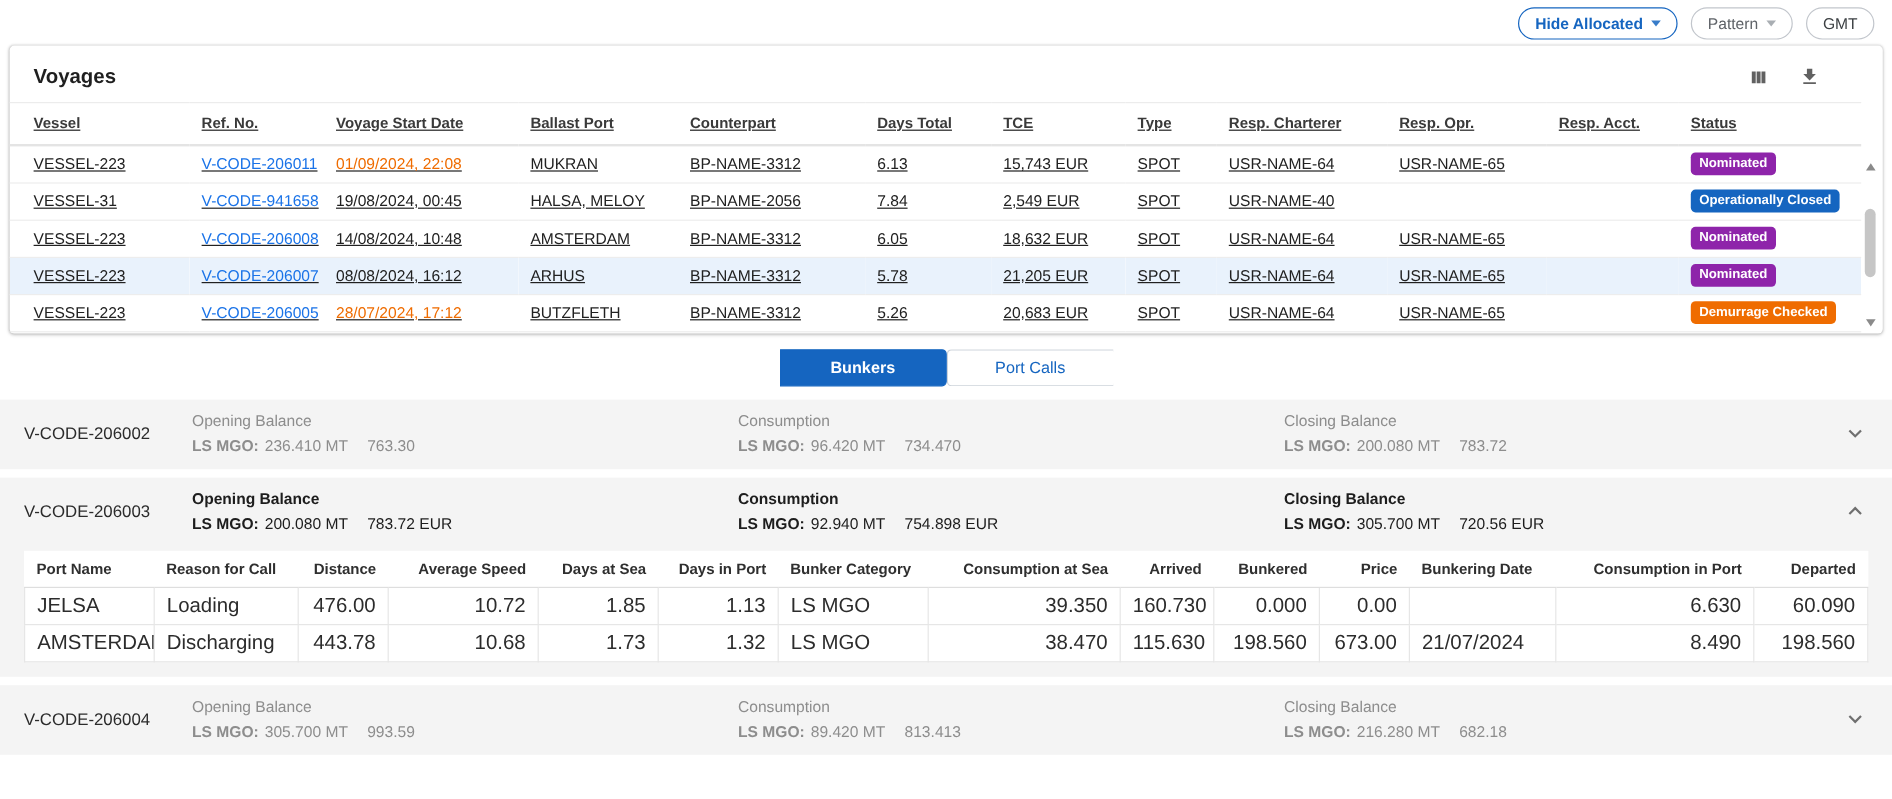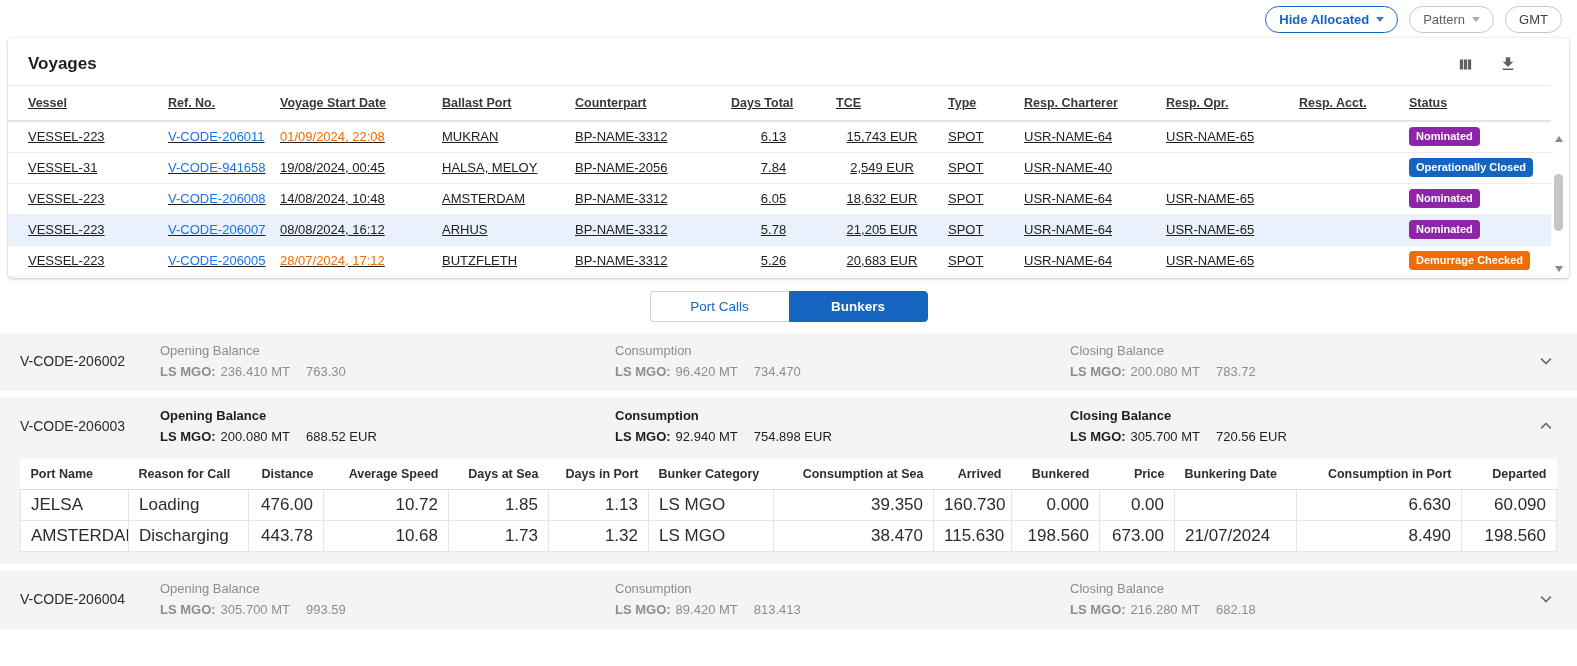--- a/index.html
+++ b/index.html
@@ -36,21 +36,21 @@
   table.voyages-table { width:calc(100% - 18px); border-collapse:collapse; table-layout:fixed;text-decoration:underline; }
   .voyages-table th {
     text-align:left; font-size:12.5px; font-weight:bold; color:#3a3a3a;
     padding:10px 10px; border-top:1px solid #ececec; border-bottom:2px solid #e4e4e4; white-space:nowrap; overflow:hidden;
   }
   .voyages-table td {
     padding:0 10px; height:31px; border-bottom:1px solid #ededed;
     font-size:13px; white-space:nowrap; overflow:hidden;
   }
   .voyages-table th:first-child, .voyages-table td:first-child { padding-left:20px; }
-  .num { text-align:center; }
+  .num { text-align:left; }
   .link { color:var(--link-blue,#1a73e8); cursor:pointer; }
   .orange { color:var(--date-orange,#ef6c00); }
   tr.selected td { background:var(--selected-row-bg,#e9f2fc); }
 
   .badge { display:inline-block; padding:3px 7px; border-radius:4px; color:#fff; font-size:11px; font-weight:bold; line-height:1.2; }
   .badge.purple { background:var(--badge-purple,#8e24aa); }
   .badge.blue   { background:var(--badge-blue,#1565c0); }
   .badge.orange { background:var(--badge-orange,#ef6c00); }
 
   .scrollbar { position:absolute; top:98px; bottom:6px; right:4px; width:13px;
@@ -240,22 +240,22 @@
   <div class="scrollbar">
     <span class="sb-arrow up"></span>
     <div class="sb-track">
       <span class="sb-thumb"></span>
     </div>
     <span class="sb-arrow down"></span>
   </div>
 </div>
 
 <div class="tabs">
+  <button class="tab active">Bunkers</button>
   <button class="tab first">Port Calls</button>
-  <button class="tab active">Bunkers</button>
 </div>
 
 <div class="cards">
 
   <section class="bunker-card">
     <div class="card-head">
       <div class="card-code">V-CODE-206002</div>
       <div class="balances">
         <div class="balance">
           <div class="bal-label">Opening Balance</div>
@@ -292,21 +292,21 @@
 
   <section class="bunker-card expanded">
     <div class="card-head">
       <div class="card-code">V-CODE-206003</div>
       <div class="balances">
         <div class="balance">
           <div class="bal-label">Opening Balance</div>
           <div class="bal-line">
             <span class="fuel-label">LS MGO:</span>
             <span>200.080 MT</span>
-            <span class="fuel-amt">688.52 EUR</span>
+            <span class="fuel-amt">783.72 EUR</span>
           </div>
         </div>
         <div class="balance">
           <div class="bal-label">Consumption</div>
           <div class="bal-line">
             <span class="fuel-label">LS MGO:</span>
             <span>92.940 MT</span>
             <span class="fuel-amt">754.898 EUR</span>
           </div>
         </div>

